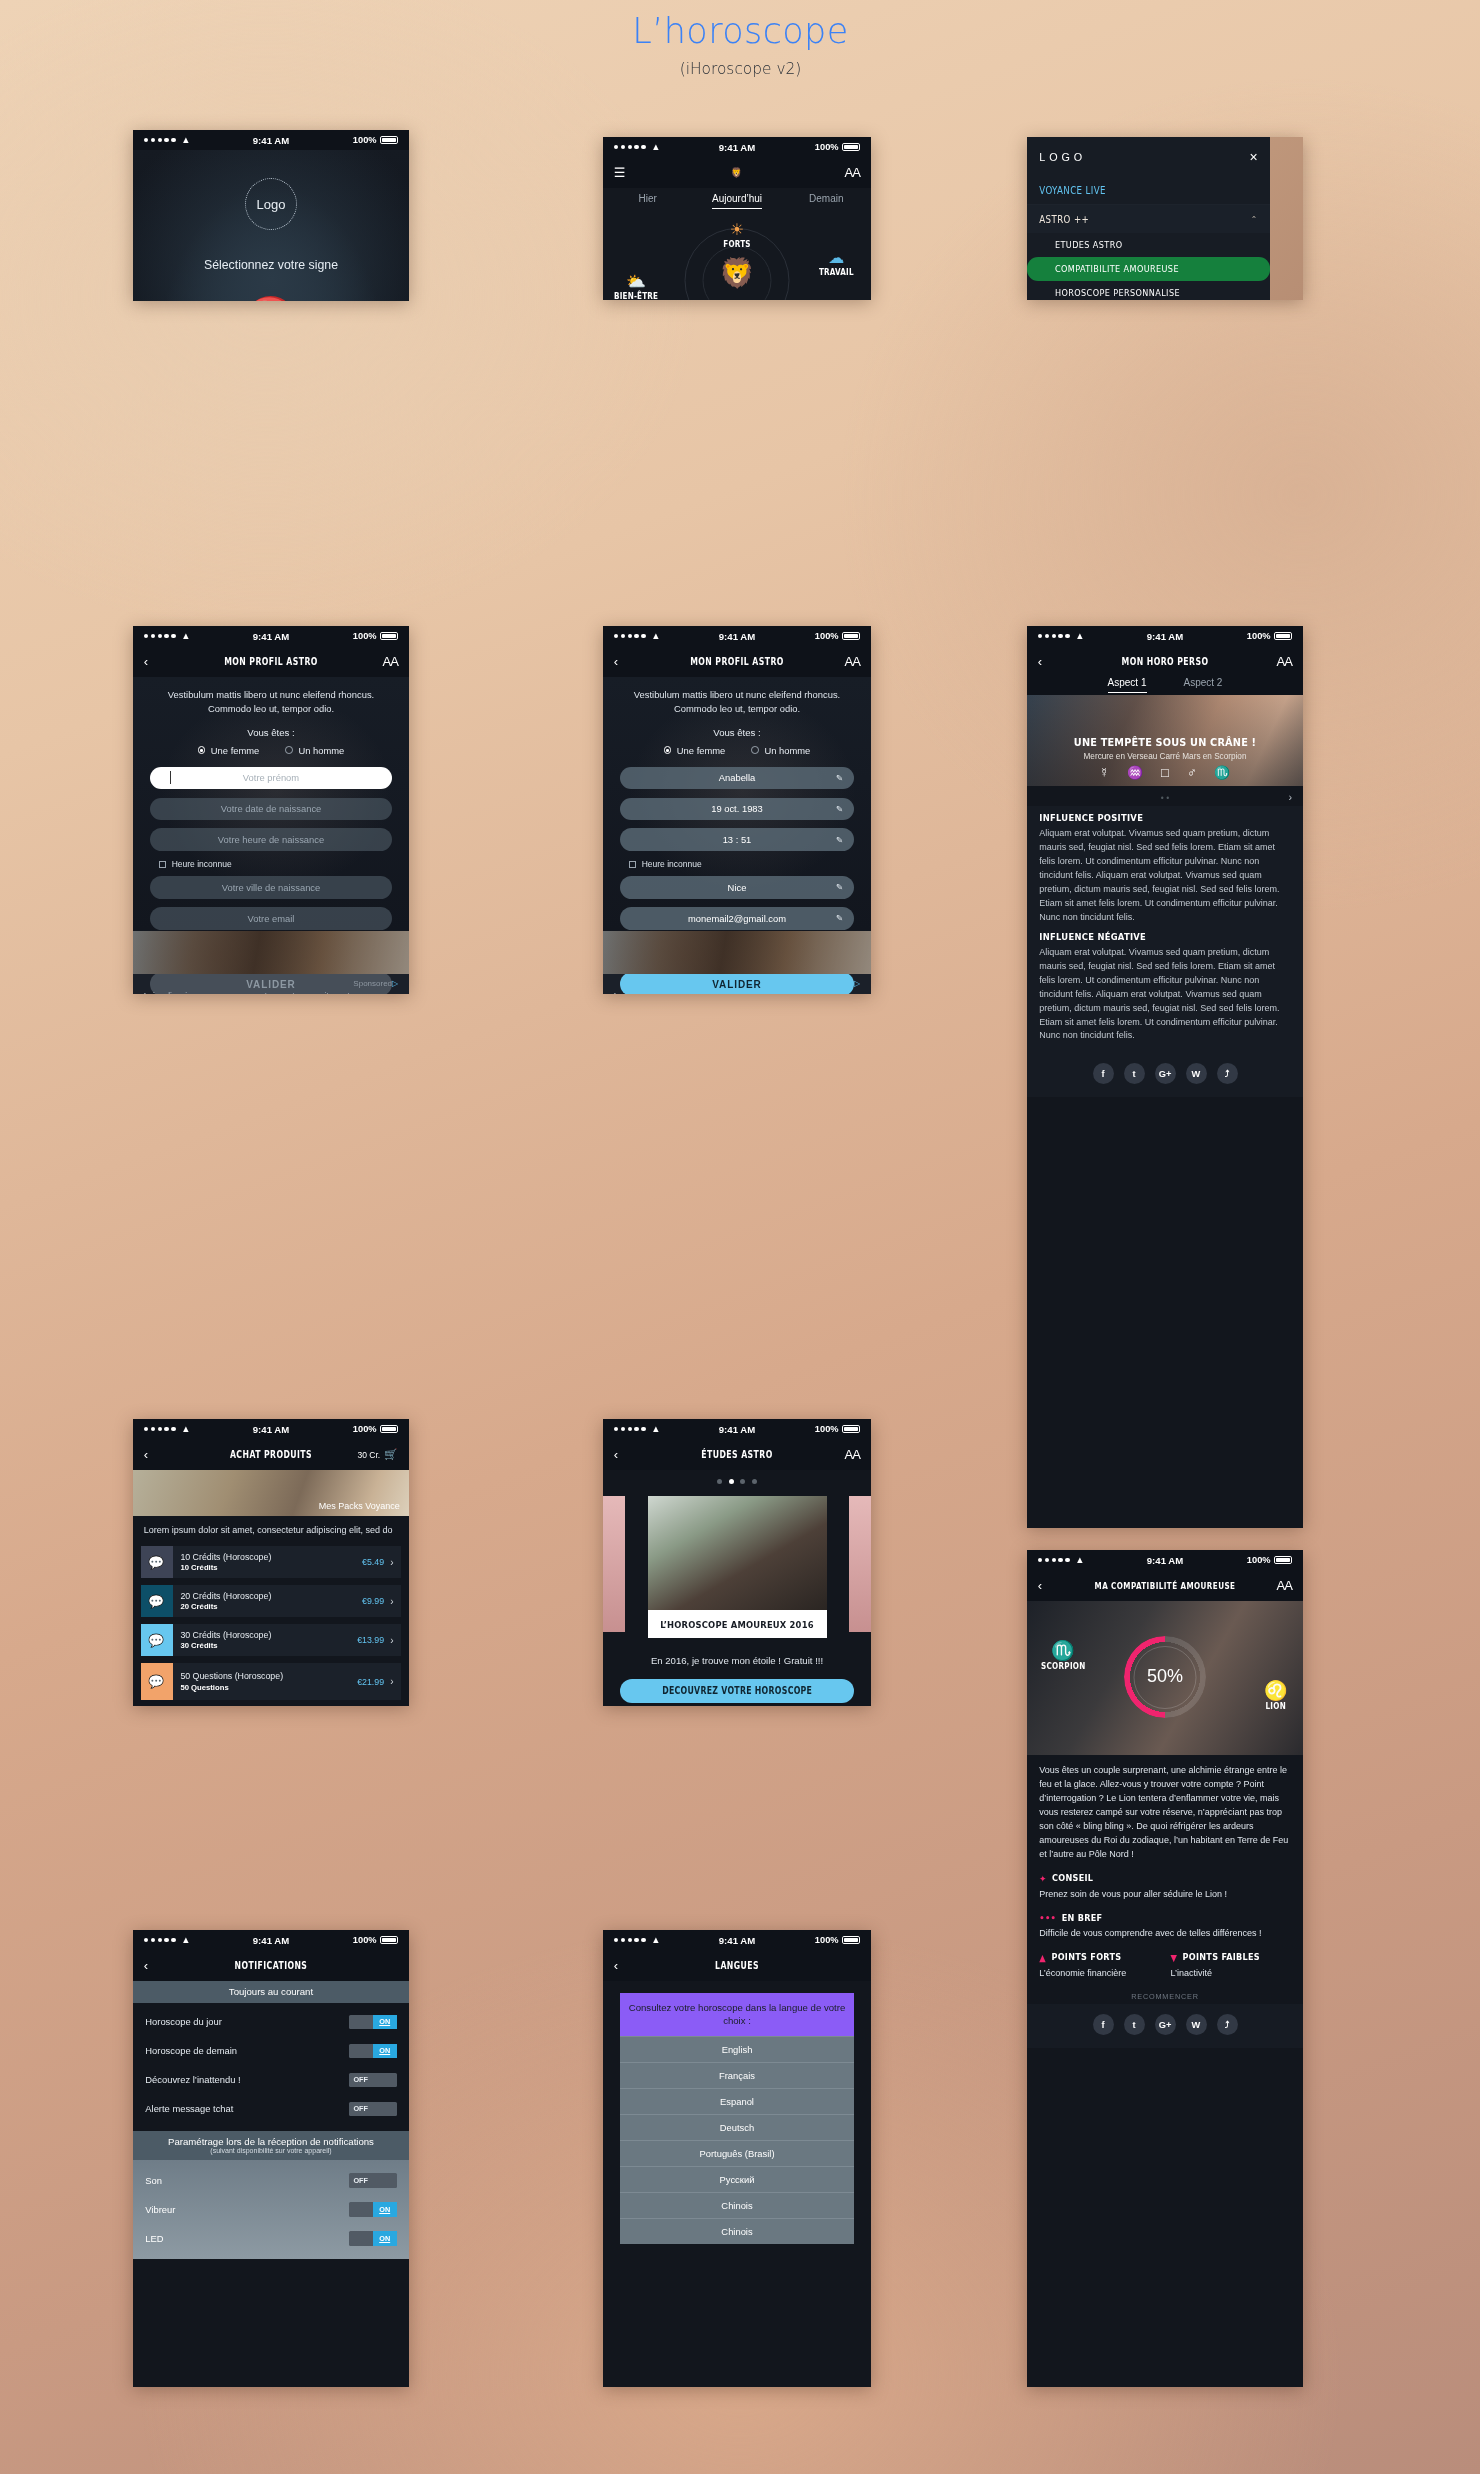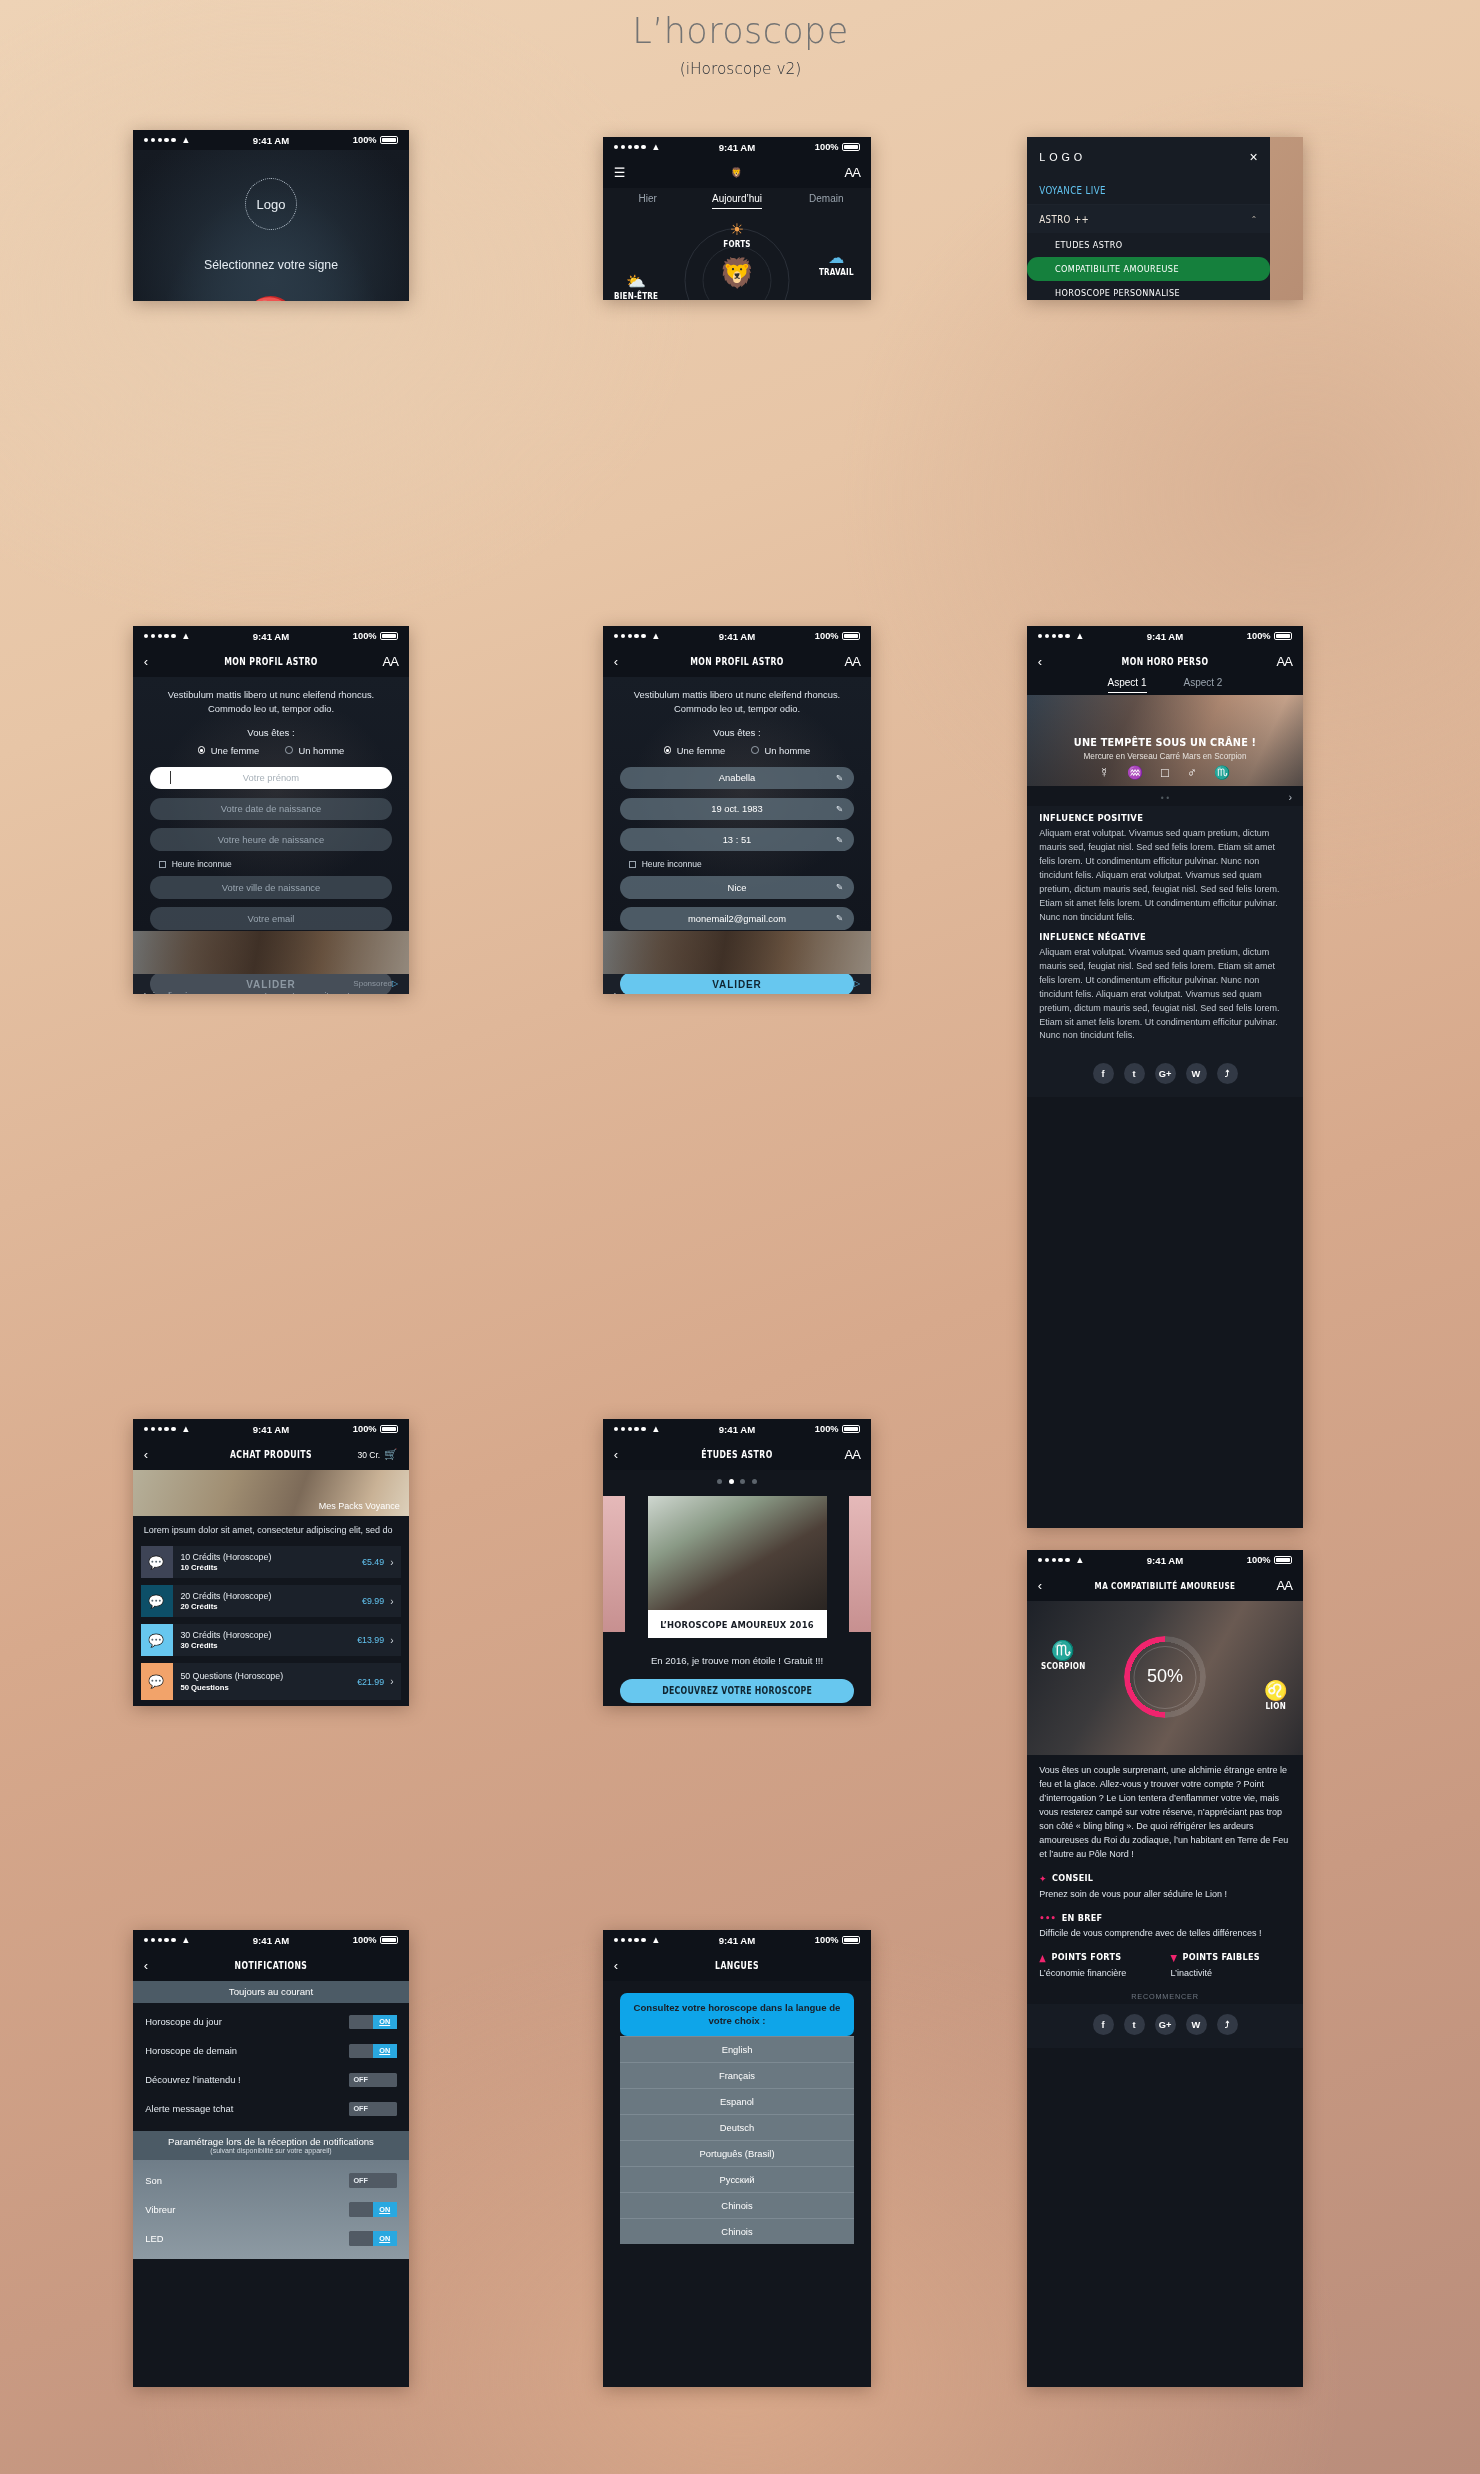--- a/index.html
+++ b/index.html
@@ -6,21 +6,21 @@
   body {
     width:1481px; height:2475px; position:relative; overflow:hidden;
     font-family:"Liberation Sans", sans-serif;
     background:
       radial-gradient(ellipse 694px 540px at 18% 12%, #e9cdb0 0%, rgba(233,205,176,0) 62%),
       radial-gradient(ellipse 771px 694px at 88% 20%, #d9b295 0%, rgba(217,178,149,0) 60%),
       radial-gradient(ellipse 925px 694px at 50% 96%, #d8a88a 0%, rgba(216,168,138,0) 65%),
       linear-gradient(160deg, #eed3b6 0%, #e7c5a6 25%, #d7a98c 55%, #c99a82 78%, #b98d7b 100%);
   }
   .page-title { position:absolute; top:10.8px; left:0; width:100%; text-align:center;
-    font-size:35px; font-weight:300; color:#737373; letter-spacing:0.4px;
+    font-size:35px; font-weight:300; color:#3b82f6; letter-spacing:0.4px;
     font-family:"DejaVu Sans", sans-serif; }
   .page-sub { position:absolute; top:60px; left:0; width:100%; text-align:center;
     font-size:15.4px; font-weight:300; color:#2a3038; font-family:"DejaVu Sans", sans-serif; }
 
   .phone { position:absolute; background:#12161d; overflow:hidden;
     box-shadow:0 3.1px 17px rgba(60,35,20,.35); }
   .col1 { left:133px; width:276px; }
   .col2 { left:603px; width:268px; }
   .col3 { left:1027px; width:276px; }
 
@@ -206,22 +206,22 @@
     padding:0 12.3px; height:29px; color:#e4eaf0; font-size:9.4px; font-weight:300;}
   .tog { width:48px;height:14.7px;border-radius:1.5px;background:#515a64;display:flex;
     font-size:7.3px; font-weight:700; color:#fff; }
   .tog i { flex:1; display:flex;align-items:center;justify-content:center; font-style:normal;}
   .tog .on { background:#29a8e0;text-decoration:underline; }
   .tog .off { color:#e7ecf1; }
   .nbot { position:relative; background:linear-gradient(#6f7d88,#8d9aa3);}
 
   
   .lg-wrap { background:#12161d; padding:12.3px 17px 15.4px; }
-  .lg-head { background:#0ea5e9; color:#1a1f27; text-align:center; font-size:9.6px;
-    line-height:1.35; padding:8.5px 7.7px; font-weight:700;border-radius:7px;}
+  .lg-head { background:#8b5cf6; color:#1a1f27; text-align:center; font-size:9.6px;
+    line-height:1.35; padding:8.5px 7.7px; font-weight:400;}
   .lg-item { background:#6a7881; color:#fff; text-align:center; font-size:9.4px;
     padding:7px 0; border-top:0.8px solid #7d8a93; font-weight:300;}
 
   
   .cm-hero { position:relative; height:154px; overflow:hidden;
     background:linear-gradient(120deg,#1d2128 0%,#3b3a3c 35%,#6a5a52 60%,#2a2a2e 100%);}
   .cm-ring { position:absolute; left:50%; top:35px; transform:translateX(-50%);
     width:82px;height:82px;border-radius:50%;
     background:conic-gradient(from 180deg, #f0246e 0deg 180deg, rgba(255,255,255,.13) 180deg 360deg);
     -webkit-mask:radial-gradient(circle, transparent 35px, #000 35px);

